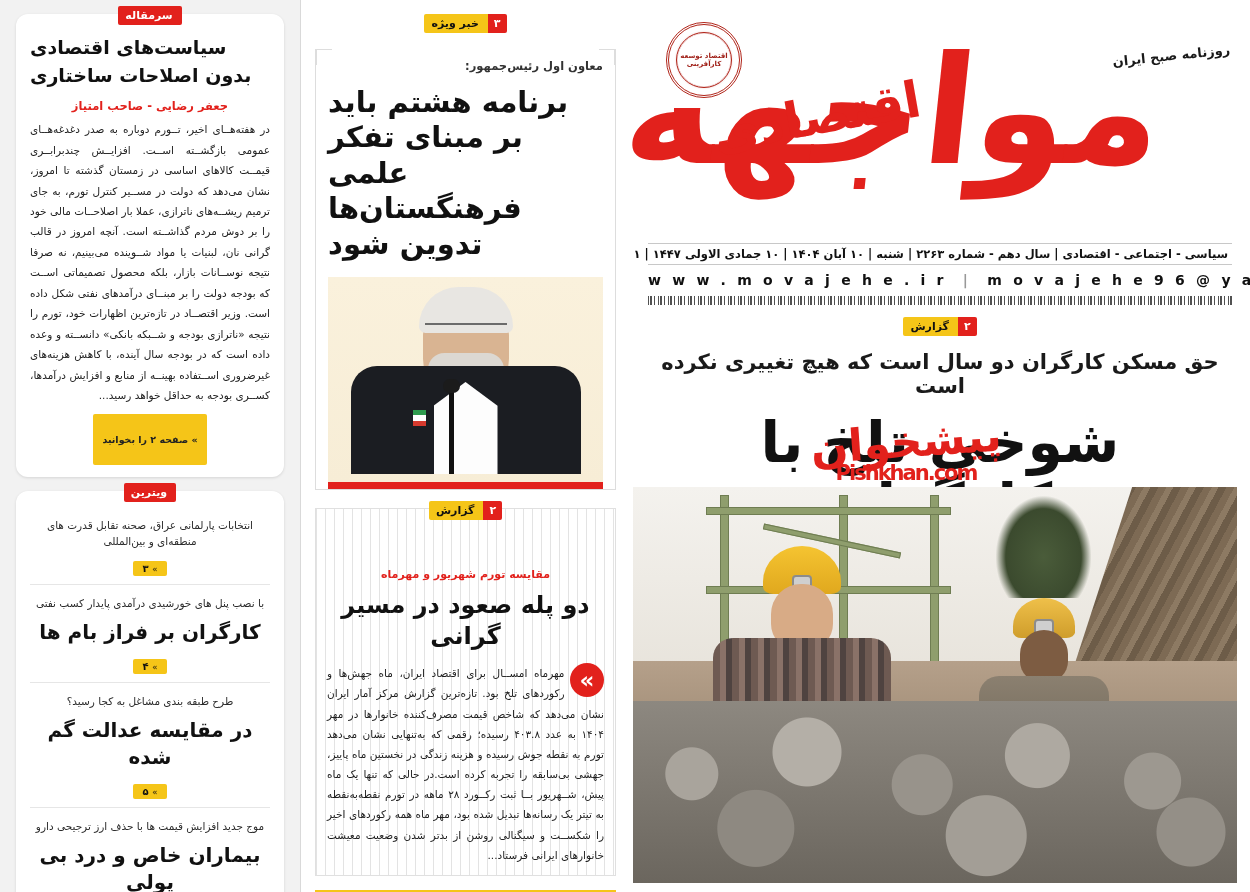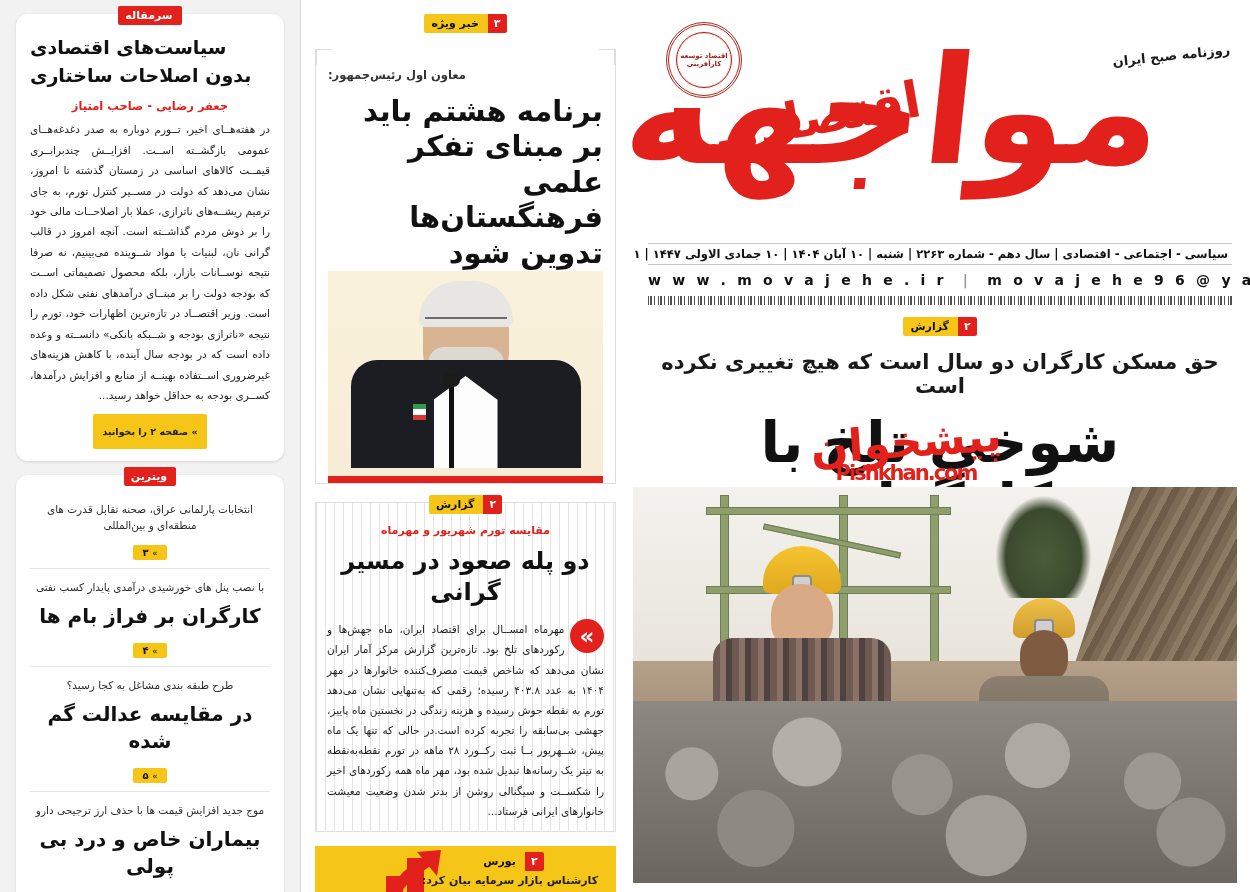--- a/index.html
+++ b/index.html
@@ -350,35 +350,34 @@
     position: relative;
   }
   .corner-tl, .corner-tr {
     position: absolute; top: 0; width: 16px; height: 16px;
     border-top: 1px solid #ddd;
   }
   .corner-tl { left: 0; border-left: 1px solid #ddd; }
   .corner-tr { right: 0; border-right: 1px solid #ddd; }
 
   .mid-kicker {
-    text-align: left;
+    text-align: right;
     font-size: 11.5px;
     color: #333;
     margin-bottom: 12px;
     font-weight: bold;
-    margin-top: 9px;
   }
   .mid-head {
-    text-align: right;
+    text-align: left;
     font-size: 29px;
     line-height: 1.22;
     font-weight: bold;
     color: #111;
     letter-spacing: -0.8px;
-    margin-bottom: 0;
+    margin-bottom: 15px;
   }
   .mid-photo {
     width: 100%; height: 205px;
     background: linear-gradient(to bottom, #faf1dc 0%, #f7edd6 100%);
     position: relative;
     overflow: hidden;
   }
   .pol-head {
     position: absolute; left: 50%; top: 16px;
     transform: translateX(-50%);
@@ -444,21 +443,21 @@
     position: relative;
     background-image: repeating-linear-gradient(90deg, #e3e3e3 0 1px, #fff 1px 9px);
     border: 1px solid #e0e0e0;
     padding: 0 0 10px 0;
   }
   .report-badge-row {
     text-align: center;
     position: relative;
     top: -10px;
   }
-  .report-inner { padding: 0 11px; }
+  .report-inner { padding: 0 11px; margin-top: 38px; }
   .report-kicker {
     text-align: center;
     font-size: 11px;
     font-weight: bold;
     color: #e2211c;
     margin-bottom: 9px;
   }
   .report-head {
     text-align: center;
     font-size: 24px;
@@ -562,21 +561,21 @@
     line-height: 1.95;
     text-align: justify;
     color: #222;
   }
   .read-more {
     display: inline-block;
     background: #f5c518;
     color: #222;
     font-size: 9.5px;
     font-weight: bold;
-    padding: 12px 9px;
+    padding: 20px 9px;
     border-radius: 2px;
     margin-top: 8px;
   }
 
   .vit-item { padding: 10px 2px 0 2px; }
   .vit-item + .vit-item { border-top: 1px solid #e6e6e6; }
   .vit-kicker {
     text-align: center;
     font-size: 10.5px;
     line-height: 1.6;

